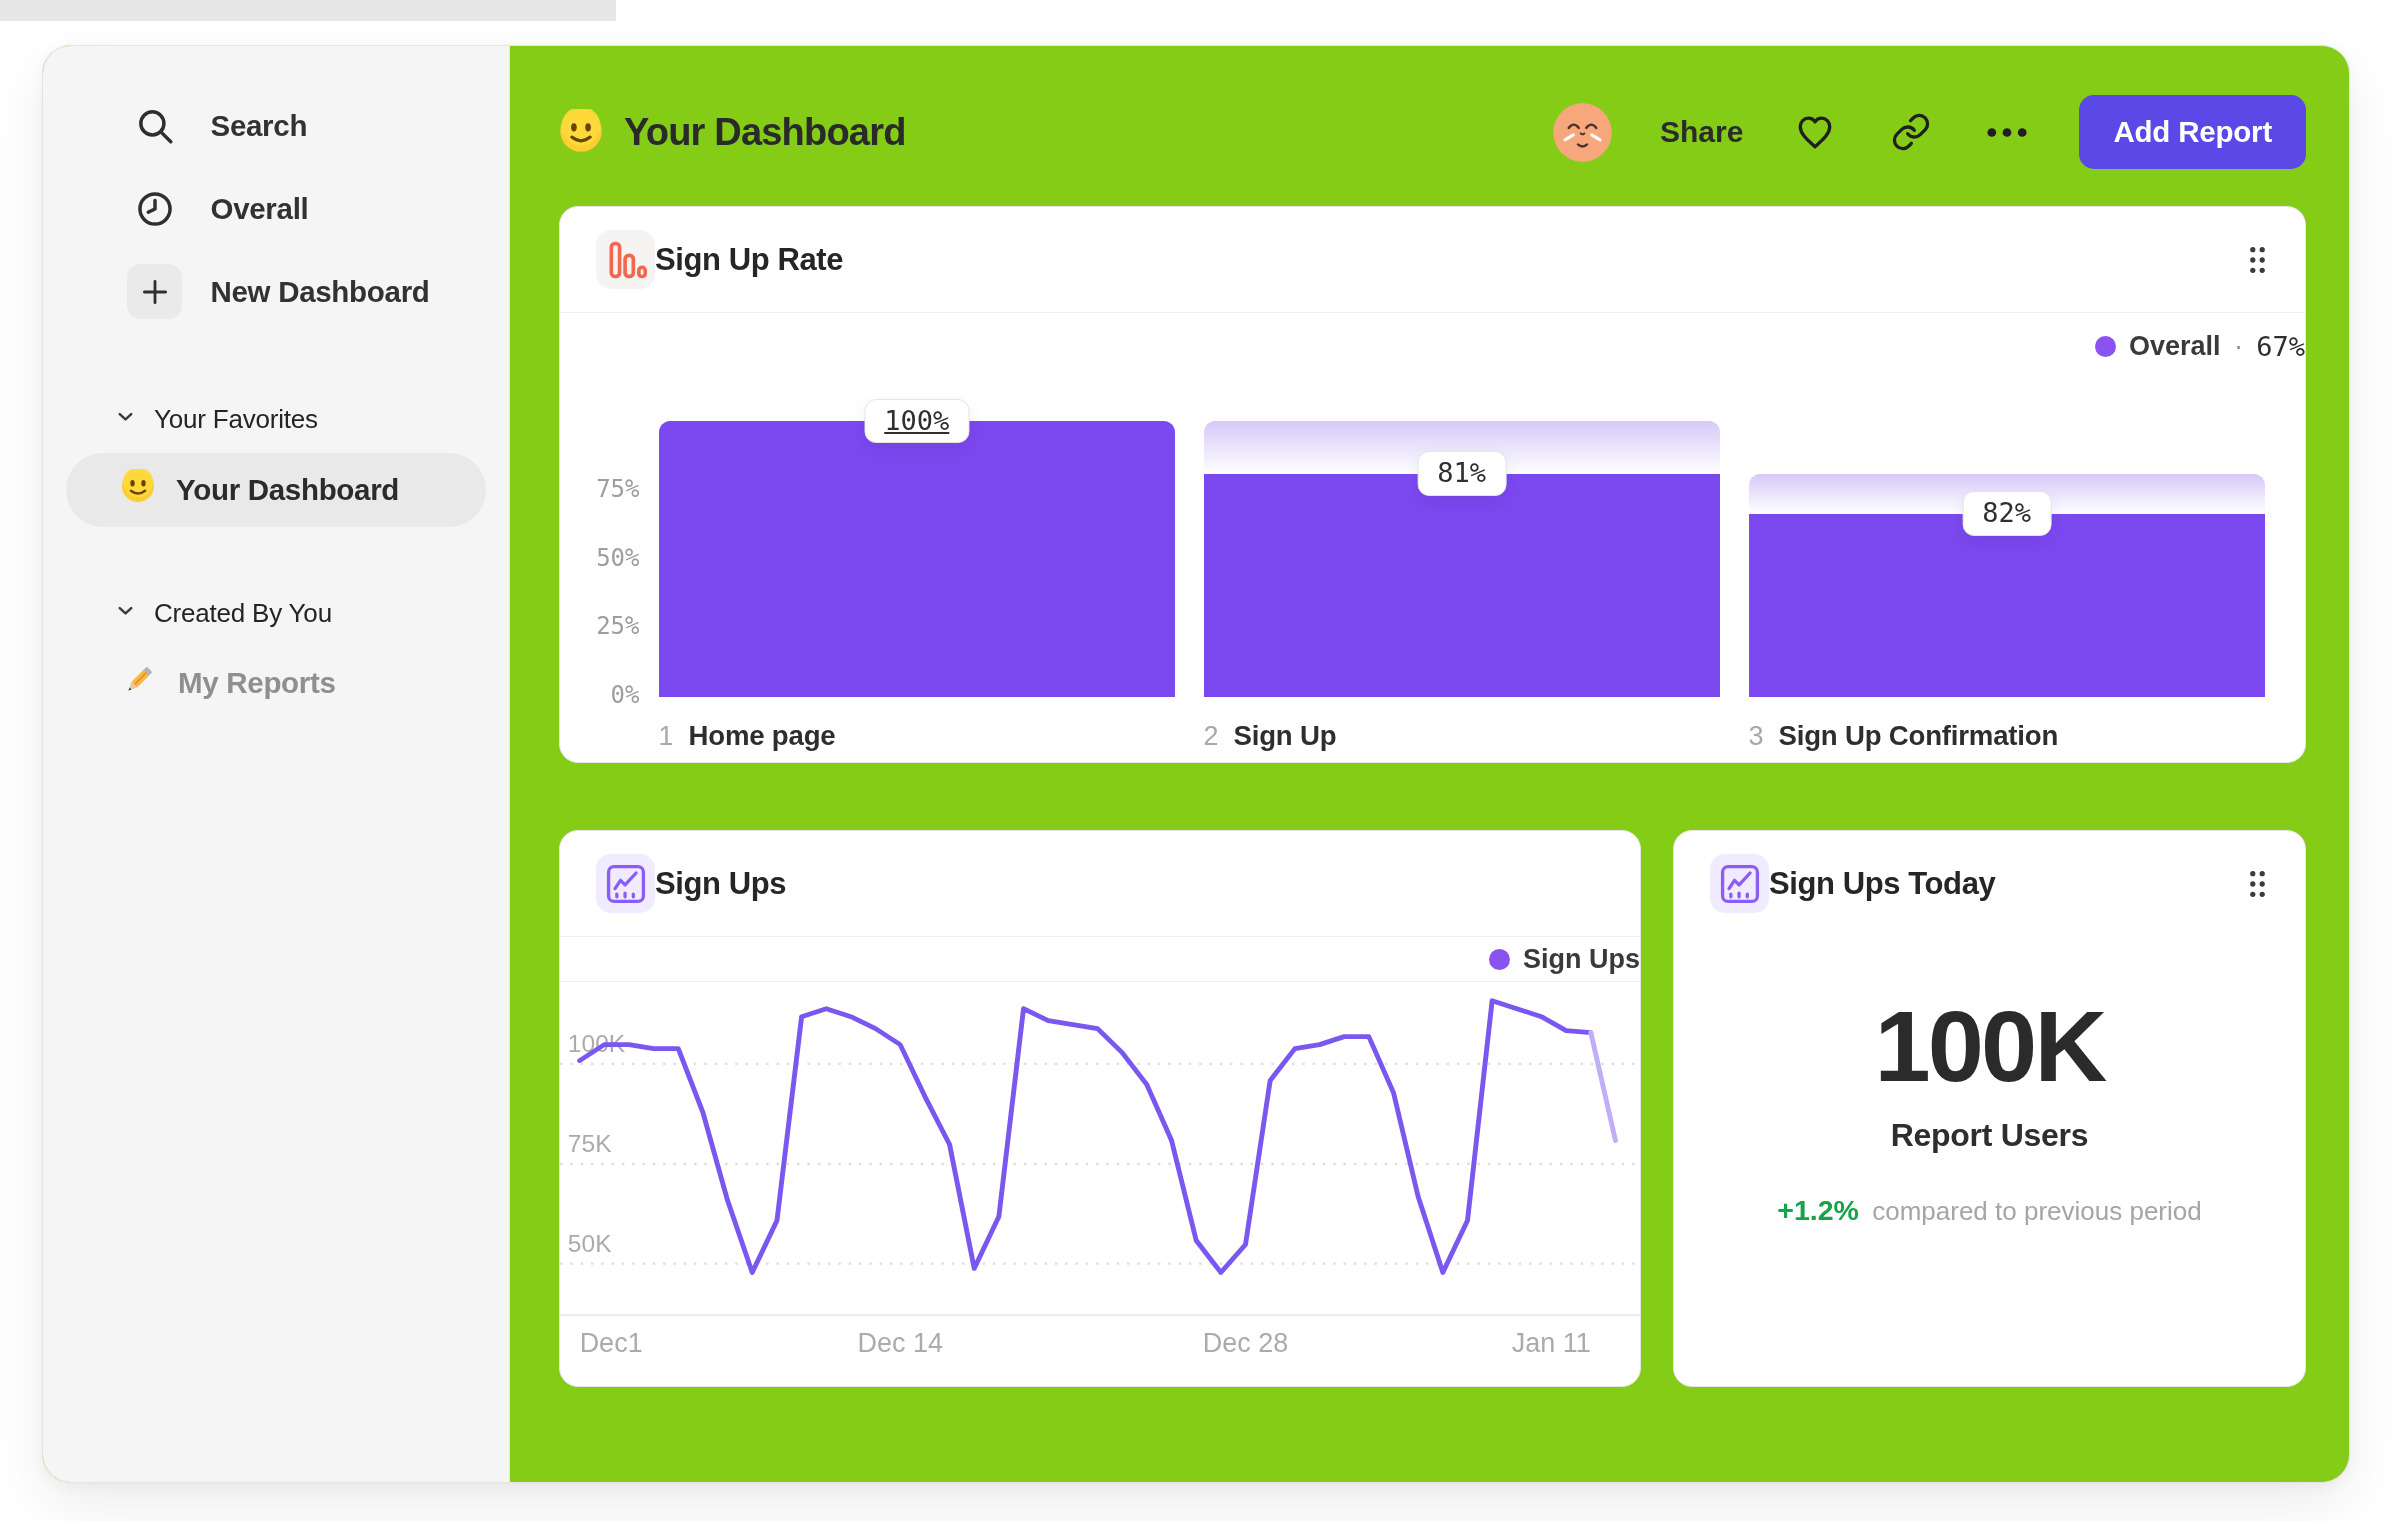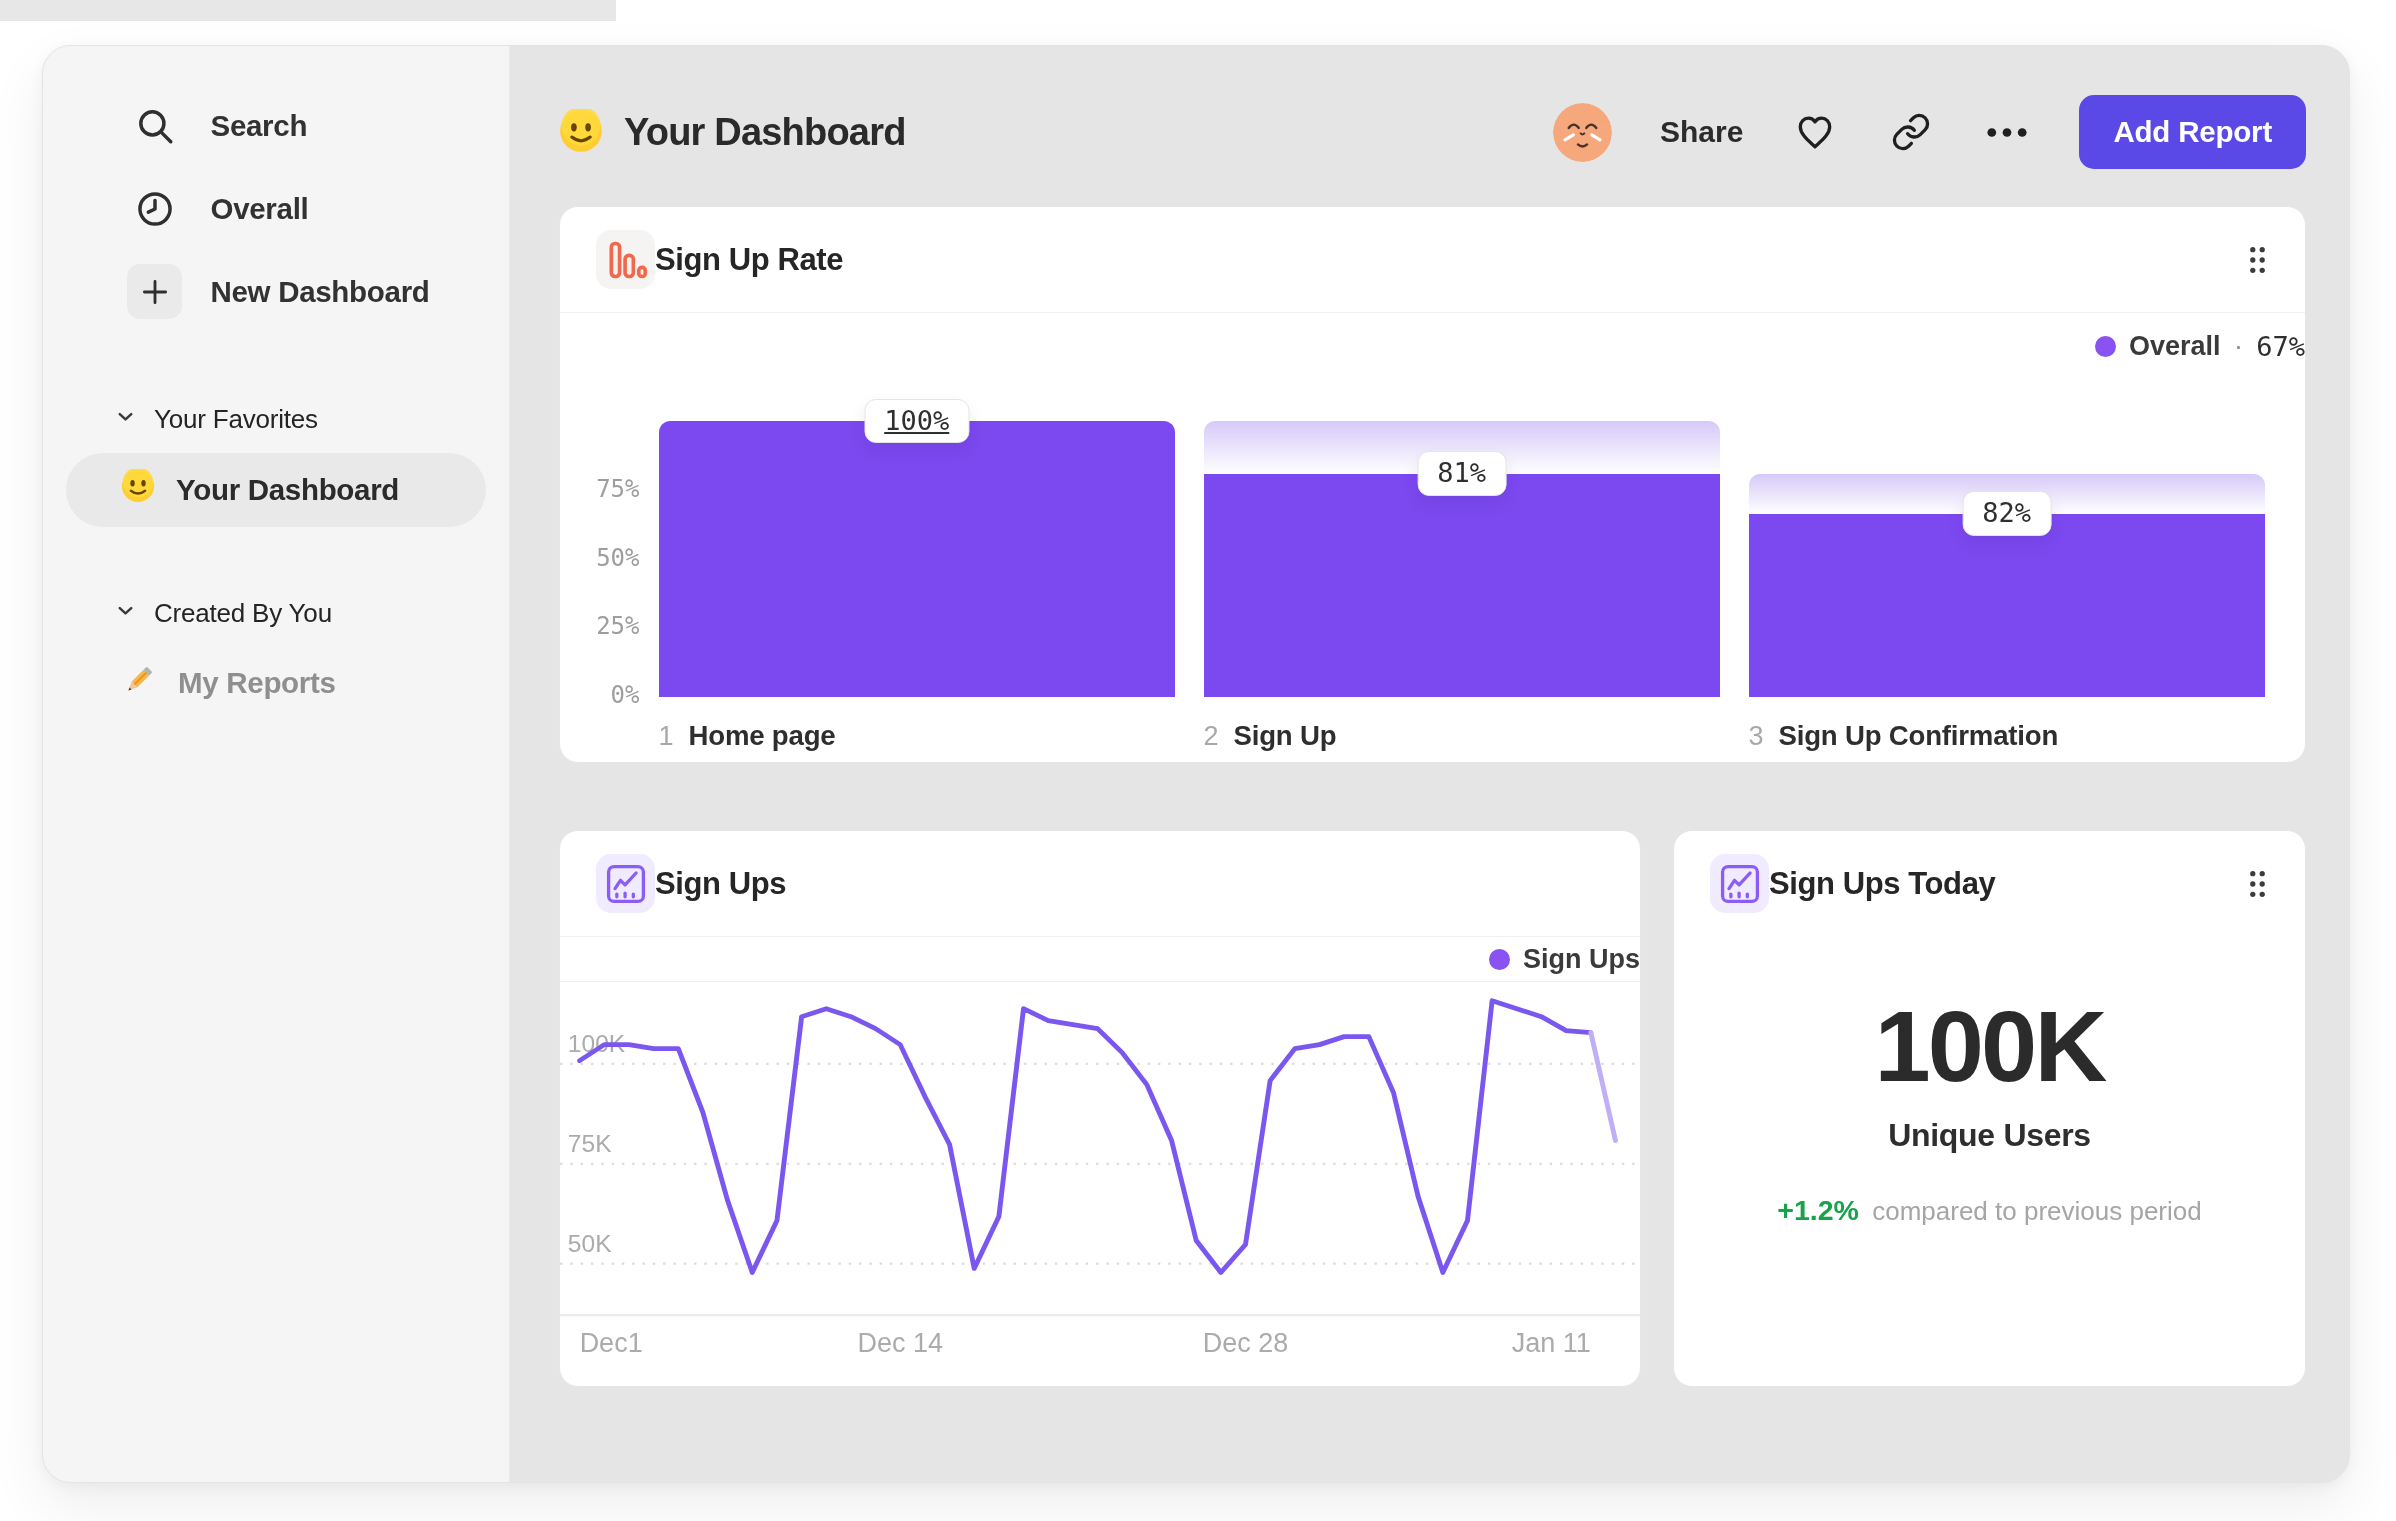--- a/index.html
+++ b/index.html
@@ -2,21 +2,21 @@
 <html style="font-size:15px"><head>
 <meta charset="utf-8">
 <style>
   * { margin:0; padding:0; box-sizing:border-box; }
   html,body { width:2397px; height:1522px; background:#ffffff; overflow:hidden;
               font-family:"Liberation Sans", sans-serif; -webkit-font-smoothing:antialiased; }
   .mono { font-family:"DejaVu Sans Mono", monospace; }
 
   .top-strip { position:absolute; left:0; top:0; width:616px; height:21px; background:#E7E7E7; }
 
-  .app { position:absolute; left:42px; top:45px; width:2308px; height:1438px; background:#e5e5e5;
+  .app { position:absolute; left:42px; top:45px; width:2308px; height:1438px; background:#84cc16;
          border:1px solid #E4E4E4; border-radius:28.5px; display:flex; overflow:hidden;
          box-shadow:0 23px 57px rgba(0,0,0,.07), 0 3.8px 13.3px rgba(0,0,0,.045); }
 
   
   .sidebar { width:467px; flex-shrink:0; background:#F5F5F5; border-right:1px solid #E9E9E9;
              padding:38px 23px 0 44px; }
   .snav { display:flex; align-items:center; gap:28.5px; padding-left:40px; height:83px; cursor:pointer; }
   .snav .nav-ic { width:55px; height:55px; display:flex; align-items:center; justify-content:center; flex-shrink:0; }
   .snav .plusbox { background:#EAEAEA; border-radius:13.3px; }
   .nav-label { font-size:29.5px; font-weight:600; color:#323232; letter-spacing:-0.3px; }
@@ -361,21 +361,21 @@
                 <circle cx="17" cy="6" r="2.8" fill="#3C3C3C"></circle>
               <circle cx="7" cy="17" r="2.8" fill="#3C3C3C"></circle>
                 <circle cx="17" cy="17" r="2.8" fill="#3C3C3C"></circle>
               <circle cx="7" cy="28" r="2.8" fill="#3C3C3C"></circle>
                 <circle cx="17" cy="28" r="2.8" fill="#3C3C3C"></circle>
             </svg>
           </span>
         </div>
         <div class="stat-body">
           <div class="stat-value">100K</div>
-          <div class="stat-label">Unique Users</div>
+          <div class="stat-label">Report Users</div>
           <div class="stat-delta">
             <span class="delta-up" style="color: rgb(22, 163, 74);">+1.2%</span>
             <span class="delta-text">compared to previous period</span>
           </div>
         </div>
       </section>
 
     </div>
   </main>
 </div>

